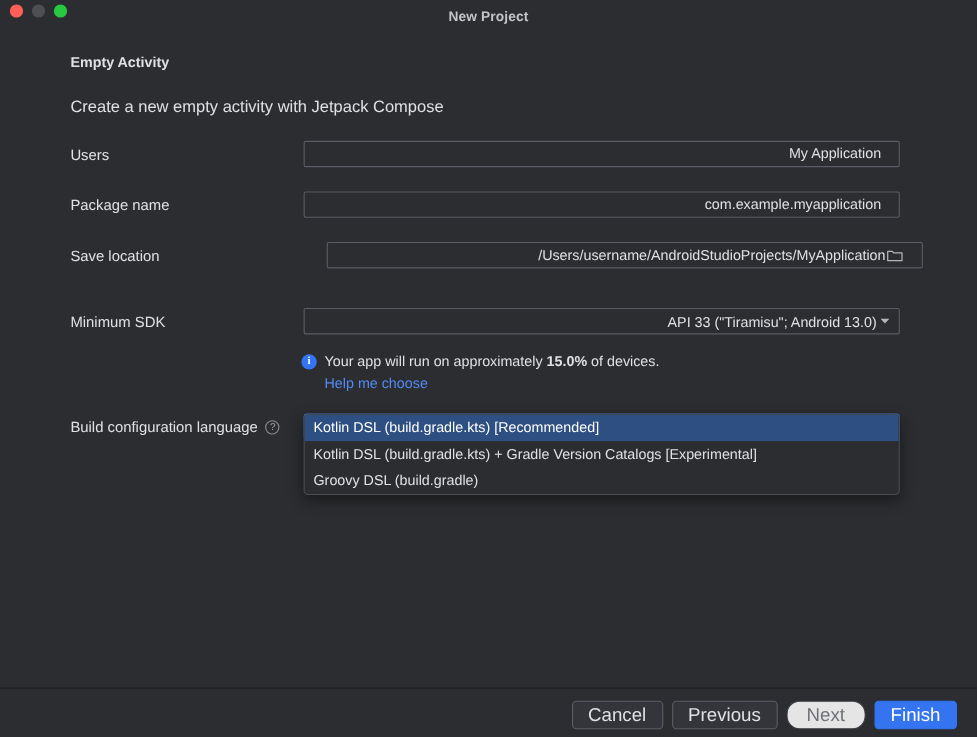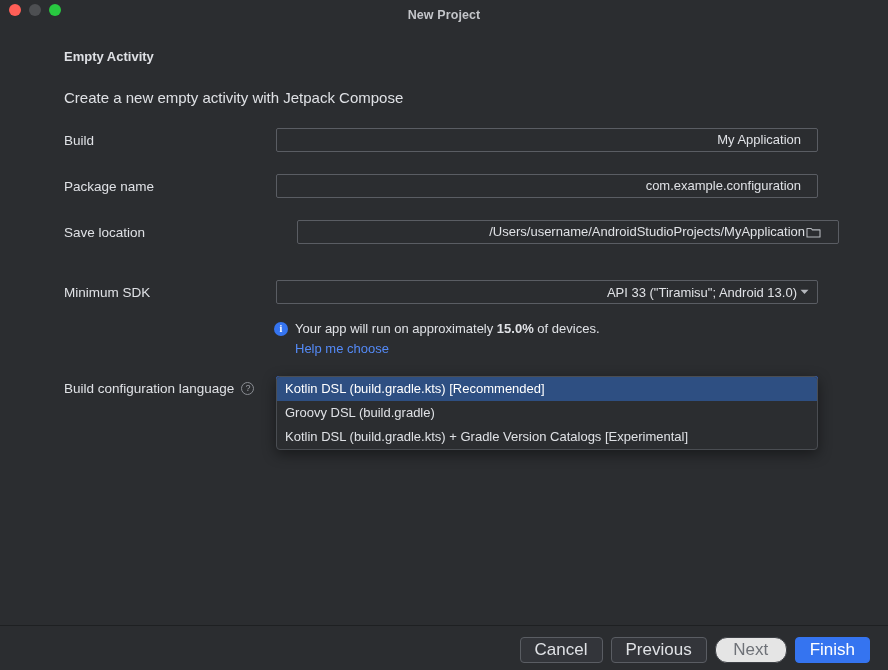--- a/index.html
+++ b/index.html
@@ -277,28 +277,28 @@
     <span class="light max"></span>
   </div>
   <div class="window-title">New Project</div>
 </div>
 
 <div class="content">
 
   <div class="heading">Empty Activity</div>
   <div class="subheading">Create a new empty activity with Jetpack Compose</div>
 
-  <div class="row-label" style="top:105px;">Build</div>
+  <div class="row-label" style="top:105px;">Users</div>
   <div class="field" style="top:100px;">
     <span class="value">My Application</span>
   </div>
 
   <div class="row-label" style="top:151px;">Package name</div>
   <div class="field" style="top:146px;">
-    <span class="value">com.example.configuration</span>
+    <span class="value">com.example.myapplication</span>
   </div>
 
   <div class="row-label" style="top:197px;">Save location</div>
   <div class="field" style="top:192px;margin-left:21px;">
     <span class="value">/Users/username/AndroidStudioProjects/MyApplication</span>
     <span class="folder-btn">
       <svg width="15" height="13" viewBox="0 0 15 13" aria-hidden="true">
         <path d="M1 2.5h4.2l1.2 1.4H14v7.1H1z" fill="none" stroke="#b4b7bc" stroke-width="1.1" stroke-linejoin="round"></path>
       </svg>
     </span>
@@ -330,22 +330,22 @@
       <svg width="9" height="6" viewBox="0 0 9 6" aria-hidden="true">
         <path d="M0.5 0.8 L4.5 5 L8.5 0.8 Z" fill="#b4b7bc"></path>
       </svg>
     </span>
   </div>
 
 </div>
 
 <div class="dropdown-popup">
   <div class="dd-item selected">Kotlin DSL (build.gradle.kts) [Recommended]</div>
+  <div class="dd-item">Kotlin DSL (build.gradle.kts) + Gradle Version Catalogs [Experimental]</div>
   <div class="dd-item">Groovy DSL (build.gradle)</div>
-  <div class="dd-item">Kotlin DSL (build.gradle.kts) + Gradle Version Catalogs [Experimental]</div>
 </div>
 
 <div class="footer">
   <div class="btnbar">
     <div class="btn">Cancel</div>
     <div class="btn">Previous</div>
     <div class="btn disabled">Next</div>
     <div class="btn primary">Finish</div>
   </div>
 </div>

